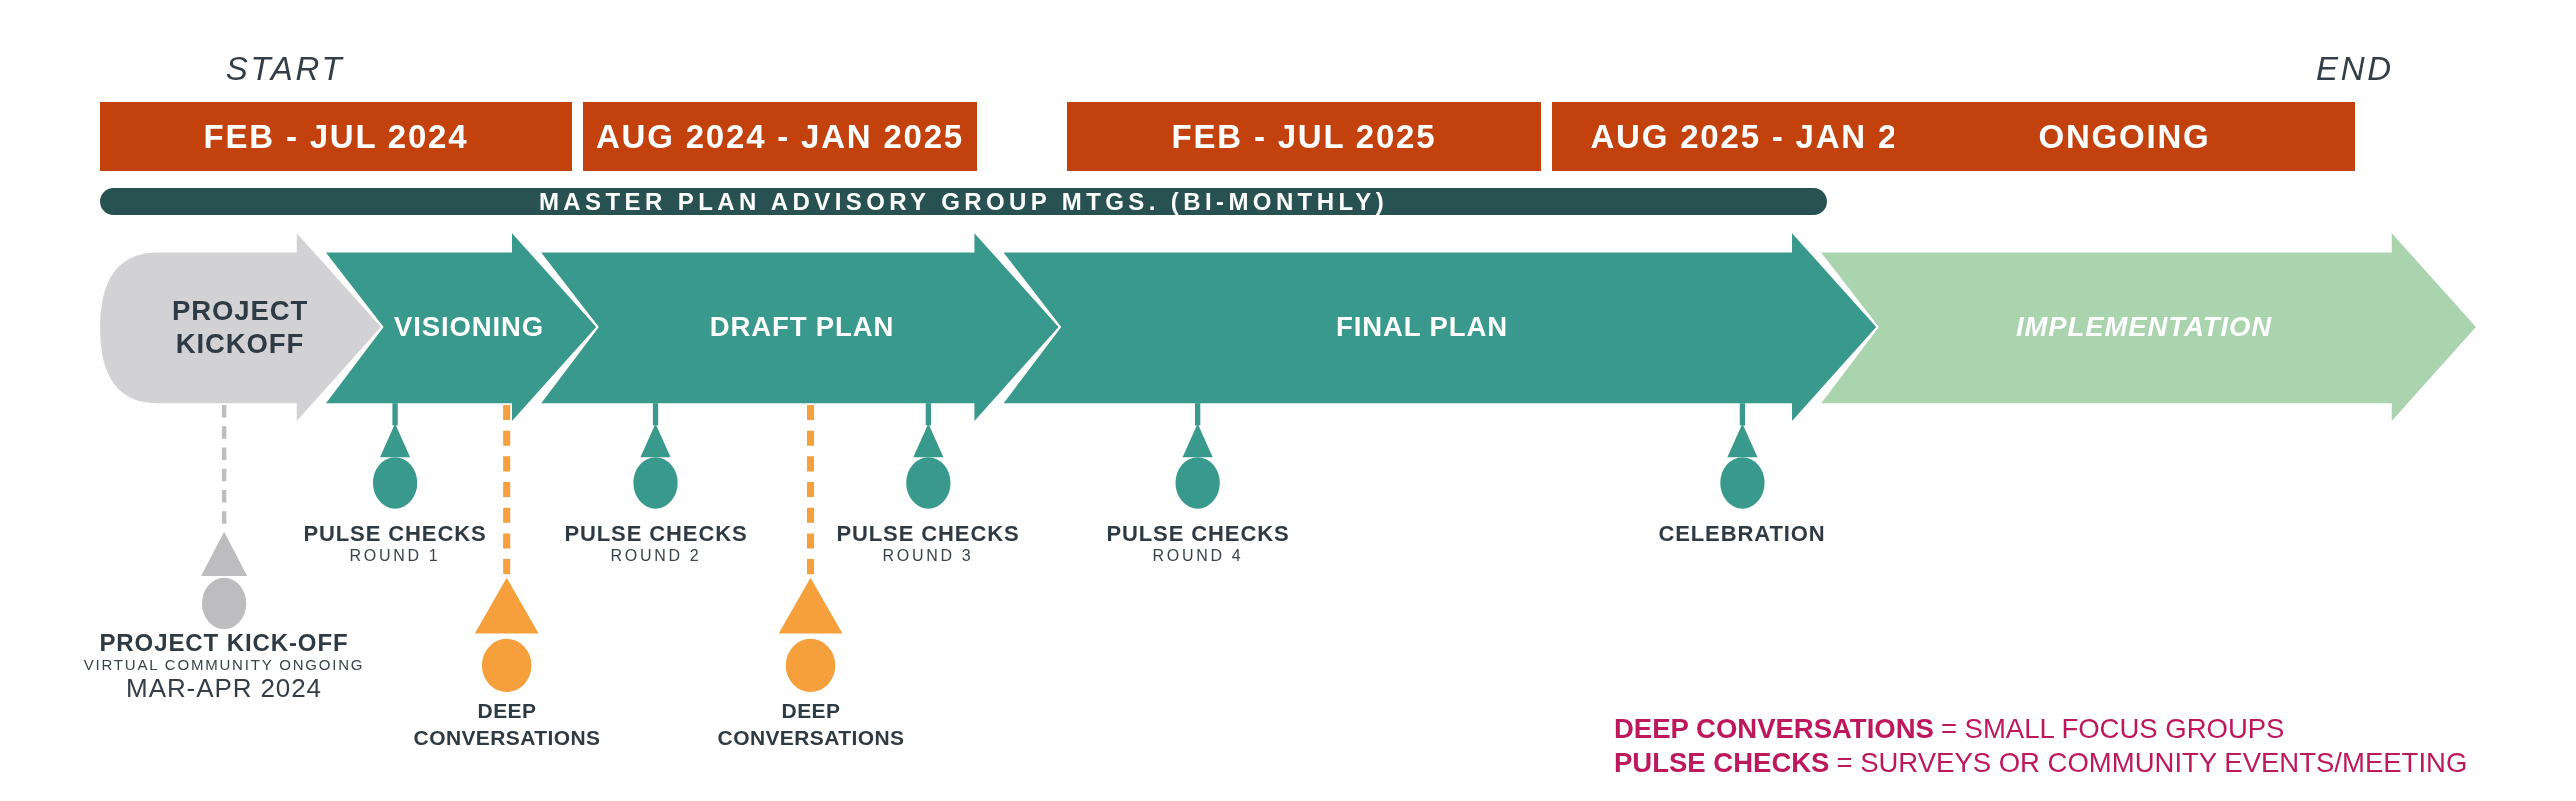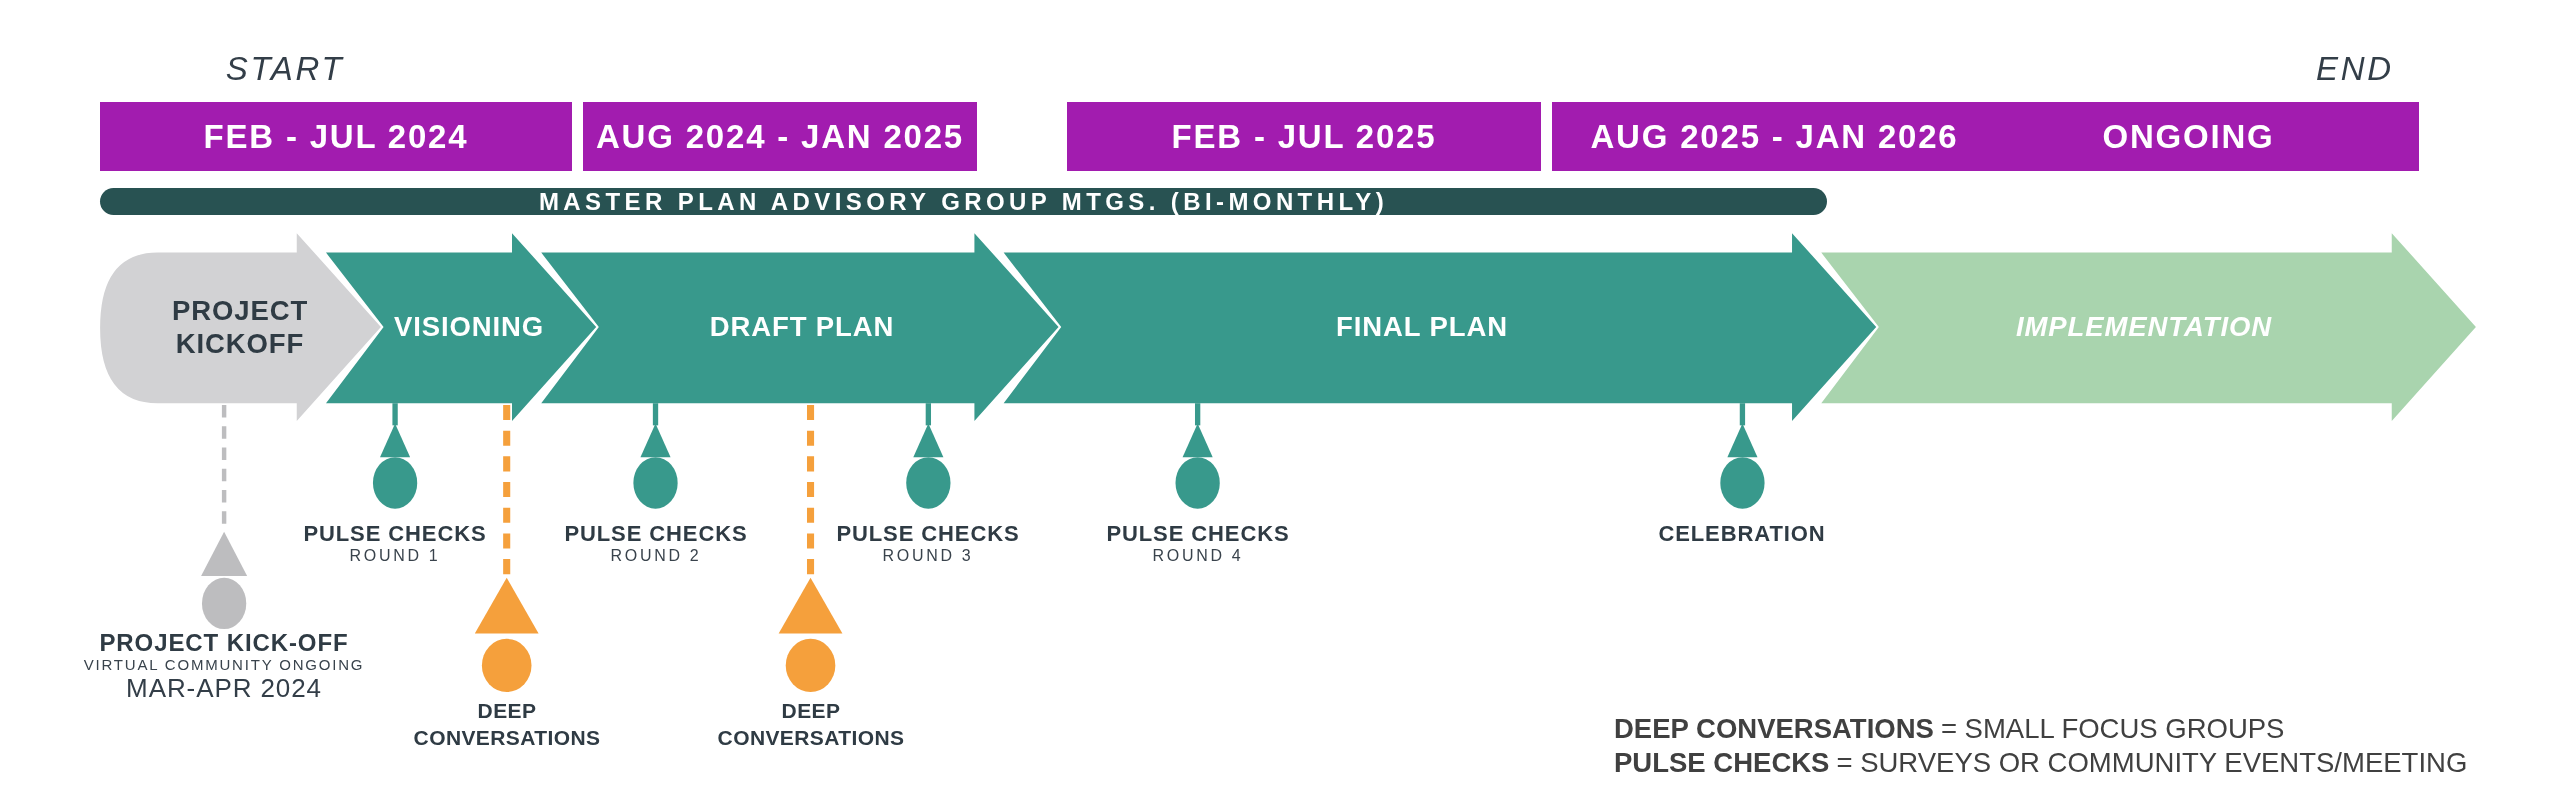--- a/index.html
+++ b/index.html
@@ -7,21 +7,21 @@
     position:relative;width:2576px;height:802px;overflow:hidden;background:#ffffff;
     font-family:"Liberation Sans",sans-serif;color:#2F3B44;
   }
   
   .endpoint{
     position:absolute;top:50px;transform:translateX(-50%);
     font-size:33px;font-style:italic;font-weight:300;letter-spacing:2.7px;color:#333E48;white-space:nowrap;
   }
   
   .band{
-    position:absolute;top:102px;height:69px;background:#a21caf;
+    position:absolute;top:102px;height:69px;background:#c2410c;
     display:flex;align-items:center;justify-content:center;
     color:#ffffff;font-size:33px;font-weight:bold;letter-spacing:1.8px;white-space:nowrap;
   }
   
   .advisory{
     position:absolute;left:100px;top:188px;width:1727px;height:27px;border-radius:20.4px;background:#285252;
     display:flex;align-items:center;justify-content:center;
     color:#ffffff;font-size:24px;font-weight:bold;letter-spacing:4.4px;white-space:nowrap;
   }
   svg.layer{position:absolute;left:0;top:0;}
@@ -43,38 +43,38 @@
   }
   .deep-label{
     position:absolute;transform:translateX(-50%);top:698px;width:213px;
     font-size:21px;font-weight:bold;letter-spacing:0.4px;line-height:26.6px;color:#2F3B44;text-align:center;
   }
   .kick-note{position:absolute;left:224px;transform:translateX(-50%);text-align:center;white-space:nowrap;}
   .kick-title{top:629px;font-size:24px;font-weight:bold;letter-spacing:0.9px;color:#2F3B44;text-align:center;}
   .kick-sub{top:656px;font-size:15px;font-weight:300;letter-spacing:1.8px;color:#39434C;}
   .kick-date{top:673px;font-size:26px;font-weight:400;letter-spacing:0.9px;color:#333E48;}
   
-  .legend{position:absolute;left:1614px;top:712px;font-size:27.5px;color:#404040;}
+  .legend{position:absolute;left:1614px;top:712px;font-size:27.5px;color:#be185d;}
   .legend-line{line-height:34px;white-space:nowrap;}
   .legend-term{font-weight:bold;}
   .legend-def{font-weight:400;margin-left:7px;}
 </style>
 </head>
 <body>
 
 <div class="canvas">
 
   <div class="endpoint" style="left:285px">START</div>
   <div class="endpoint" style="left:2355px">END</div>
 
   <div class="band" style="left:100px;width:472px">FEB - JUL 2024</div>
   <div class="band" style="left:583px;width:394px">AUG 2024 - JAN 2025</div>
   <div class="band" style="left:1067px;width:474px">FEB - JUL 2025</div>
   <div class="band" style="left:1552px;width:445px">AUG 2025 - JAN 2026</div>
-  <div class="band" style="left:1958px;width:461px">ONGOING</div>
+  <div class="band" style="left:1894px;width:461px">ONGOING</div>
 
   <div class="advisory">
     <span>MASTER PLAN ADVISORY GROUP MTGS. (BI-MONTHLY)</span>
   </div>
 
   <svg class="layer" width="2576" height="802" viewBox="0 0 2908 905">
 
     <path fill="#D2D2D4" d="M 335 263 L 430 369 L 335 475 L 335 455 L 178 455 Q 113 455 113 370 Q 113 285 178 285 L 335 285 Z"></path>
     <polygon fill="#38998C" points="368,285 578,285 578,263 673,369 578,475 578,455 368,455 433,369"></polygon>
     <polygon fill="#38998C" points="611,285 1100,285 1100,263 1195,369 1100,475 1100,455 611,455 676,369"></polygon>

